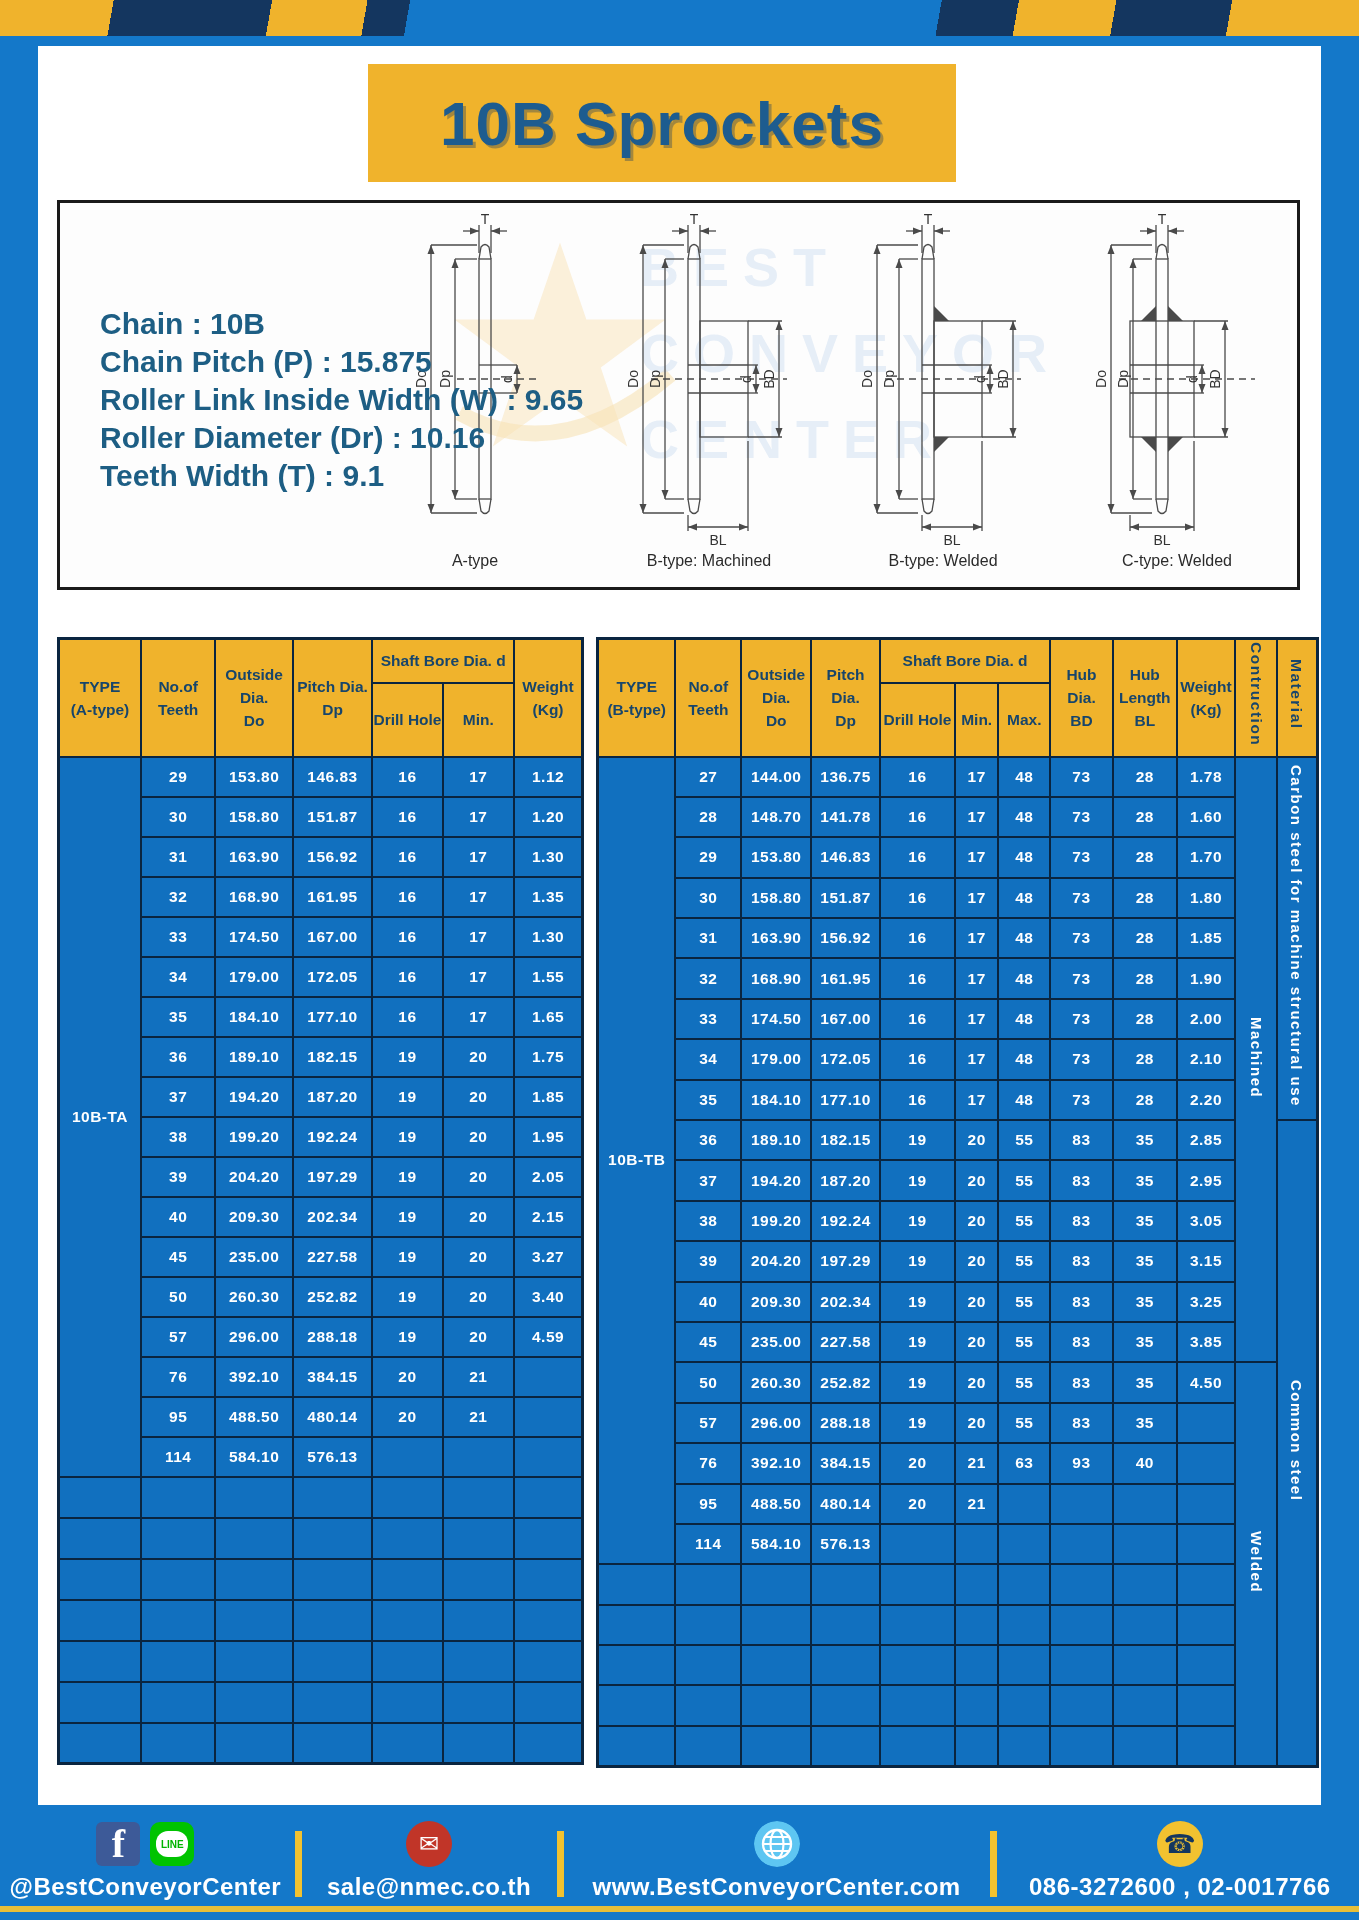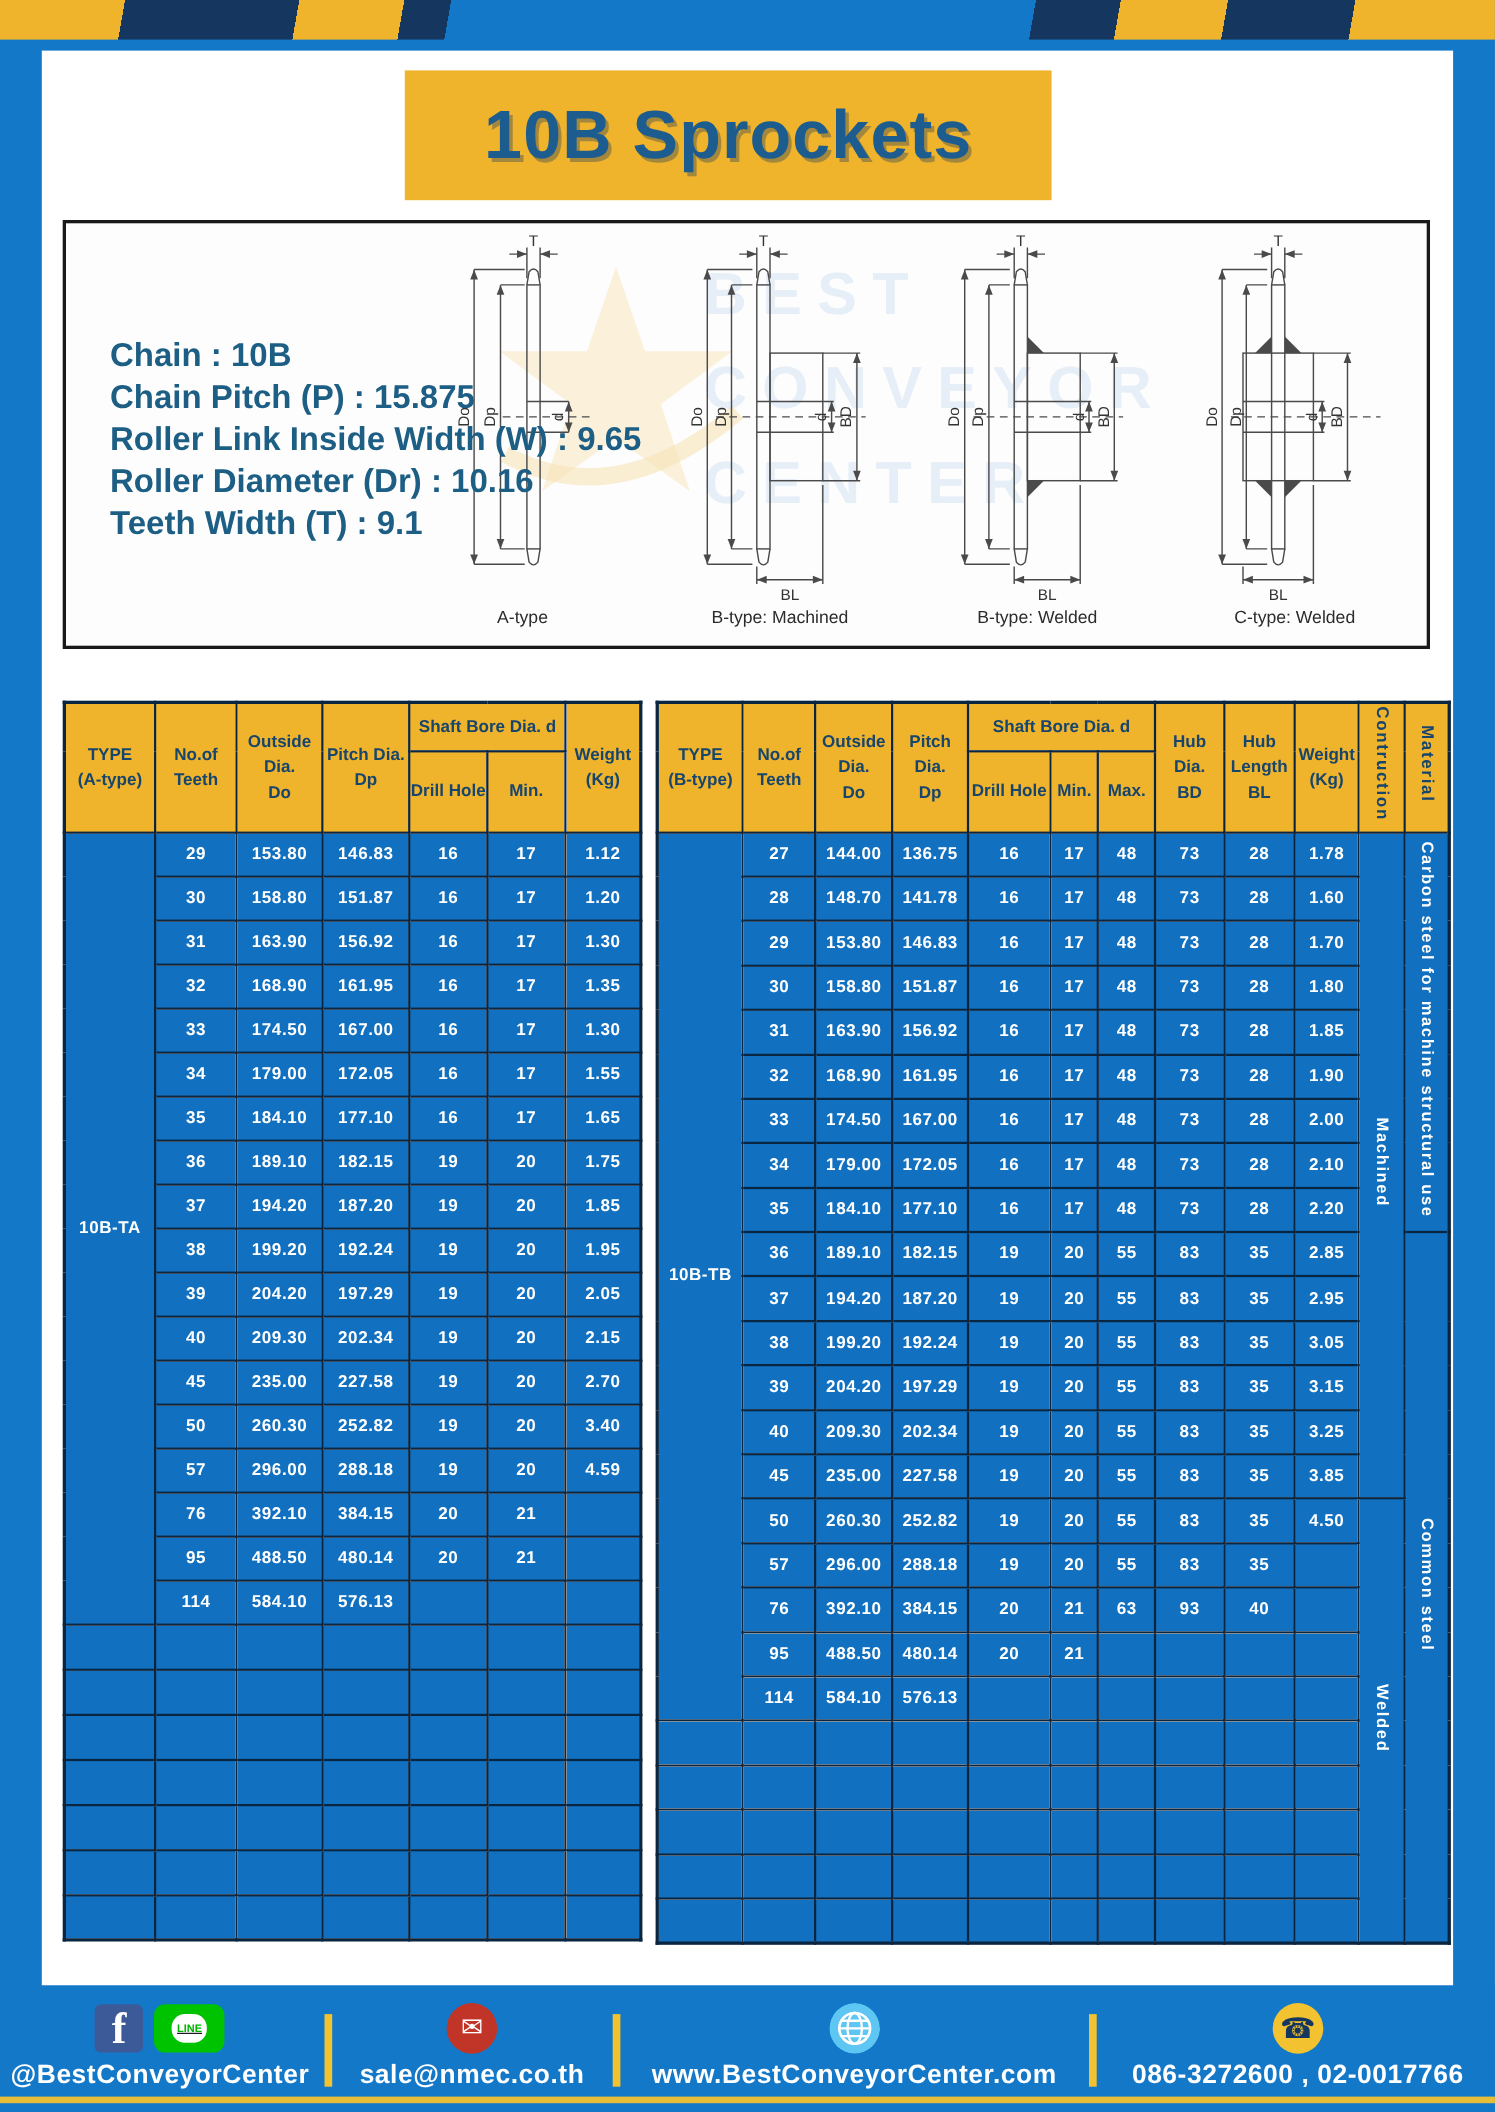--- a/index.html
+++ b/index.html
@@ -36,21 +36,21 @@
   .vhead{writing-mode:vertical-rl;display:inline-block;line-height:1.1;letter-spacing:1.5px;padding:2px 0;}
   td.vcell span{writing-mode:vertical-rl;display:inline-block;letter-spacing:1.5px;font-size:15px;font-weight:bold;}
   
   .footer{position:absolute;left:0;top:1805px;width:1359px;height:115px;background:#1478c9;}
   .footer-row{position:absolute;left:0;top:14px;width:1359px;display:flex;align-items:flex-end;}
   .fsec{display:flex;flex-direction:column;align-items:center;justify-content:flex-end;gap:4px;}
   .fsec .ficons{display:flex;gap:10px;align-items:center;height:50px;}
   .ftext{color:#ffffff;font-weight:bold;font-size:24px;letter-spacing:.5px;white-space:nowrap;}
   .fdiv{width:7px;height:66px;background:#f2c230;margin:0 4px 4px 4px;align-self:flex-end;}
   .icon-fb{width:44px;height:44px;background:#3d5a98;border-radius:6px;color:#fff;font-family:"Liberation Serif",serif;font-weight:bold;font-size:40px;line-height:44px;text-align:center;}
-  .icon-line{width:64px;height:44px;background:#00c300;border-radius:10px;display:flex;align-items:center;justify-content:center;text-decoration:underline;}
+  .icon-line{width:44px;height:44px;background:#00c300;border-radius:10px;display:flex;align-items:center;justify-content:center;}
   .icon-line .bubble{width:32px;height:26px;background:#fff;border-radius:12px;color:#00b300;font-size:10px;font-weight:bold;display:flex;align-items:center;justify-content:center;}
   .icon-mail{width:46px;height:46px;background:#c13528;border-radius:50%;color:#fff;font-size:24px;line-height:46px;text-align:center;}
   .icon-globe{width:46px;height:46px;border-radius:50%;}
   .icon-phone{width:46px;height:46px;background:#f2c230;border-radius:50%;color:#14365f;font-size:26px;line-height:46px;text-align:center;}
   .bottom-strip{position:absolute;left:0;bottom:8px;width:1359px;height:6px;background:#f2c230;opacity:.95;}
 </style>
 </head>
 <body>
 
 <div class="page">
@@ -393,21 +393,21 @@
               <td>19</td>
               <td>20</td>
               <td>2.15</td>
             </tr>
             <tr style="height: 40px;">
               <td>45</td>
               <td>235.00</td>
               <td>227.58</td>
               <td>19</td>
               <td>20</td>
-              <td>2.70</td>
+              <td>3.27</td>
             </tr>
             <tr style="height: 40px;">
               <td>50</td>
               <td>260.30</td>
               <td>252.82</td>
               <td>19</td>
               <td>20</td>
               <td>3.40</td>
             </tr>
             <tr style="height: 40px;">

